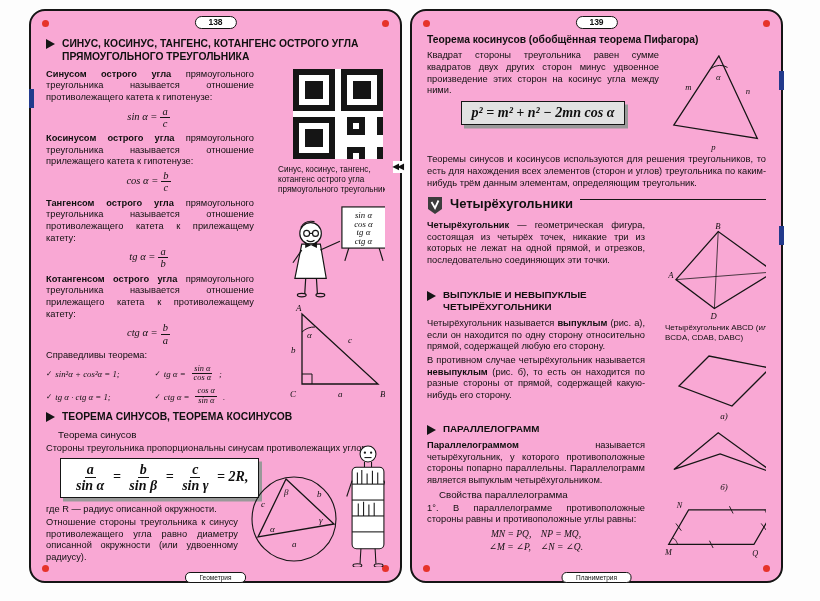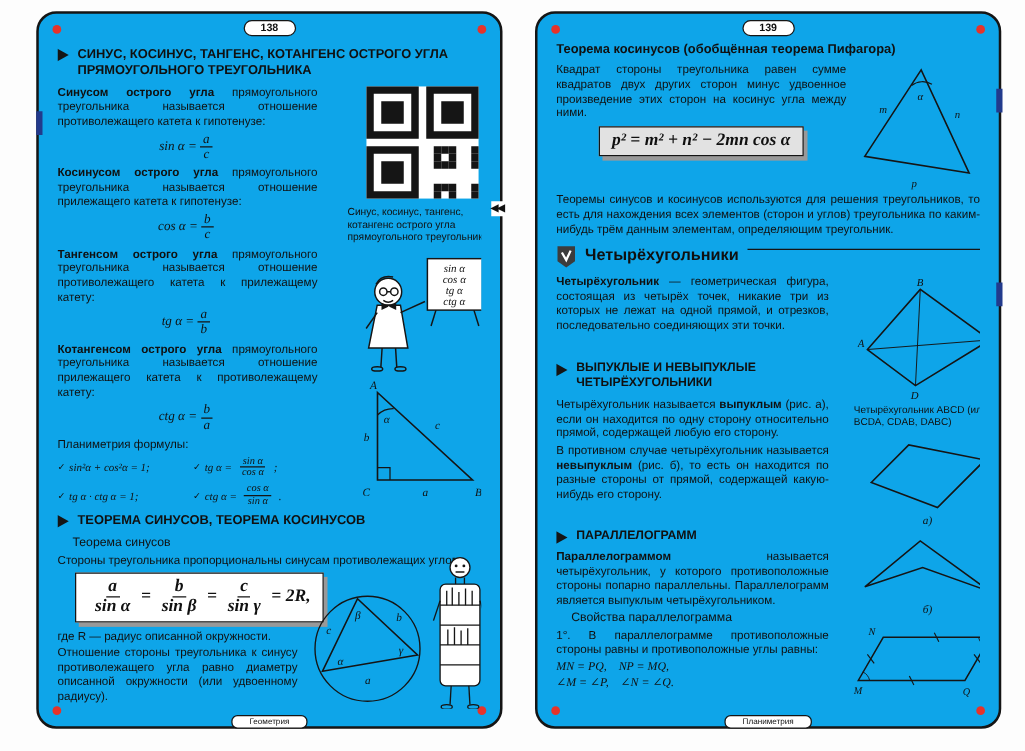--- a/index.html
+++ b/index.html
@@ -1,19 +1,19 @@
 <!DOCTYPE html>
 <html><head>
 <meta charset="utf-8">
 <style>
 *{margin:0;padding:0;box-sizing:border-box}
 body{width:820px;height:601px;background:#fdfdfd;font-family:"Liberation Sans",sans-serif;color:#101010;position:relative;overflow:hidden}
-.page{position:absolute;top:9px;width:373px;height:574px;background:#0ea5e9;border:2.2px solid #151515;border-radius:16px}
+.page{position:absolute;top:9px;width:373px;height:574px;background:#f9a8d4;border:2.2px solid #151515;border-radius:16px}
 .page.left{left:29px}
-.page.right{left:428px}
+.page.right{left:410px}
 .dot{position:absolute;width:7px;height:7px;border-radius:50%;background:#e6332a}
 .dot.tl{top:9px;left:11px}.dot.tr{top:9px;right:11px}.dot.bl{bottom:9px;left:11px}.dot.br{bottom:9px;right:11px}
 .pill{position:absolute;top:5px;left:50%;transform:translateX(-50%);border:1.4px solid #151515;border-radius:8px;background:#fff;font-size:8.5px;font-weight:bold;line-height:11px;padding:0 13px;z-index:3}
 .footer-tab{position:absolute;bottom:-2.2px;left:50%;transform:translateX(-50%);border:1.4px solid #151515;border-radius:5px;background:#fff;font-size:6.5px;line-height:9px;padding:0 14px;white-space:nowrap;z-index:3}
 .btab{position:absolute;width:5px;height:19px;background:#223a8c;z-index:3}
 .rewind{position:absolute;right:-3px;top:150px;background:#fff;font-size:8px;font-weight:bold;letter-spacing:-1px;line-height:10px;padding:1px 0;z-index:3}
 .content{position:absolute;left:15px;right:15px;top:22px;bottom:14px;overflow:hidden}
 .sec{display:flex;gap:7px;font-weight:bold;font-size:10.3px;line-height:1.3;margin:4px 0 5px;align-items:flex-start}
 .sec.small{font-size:9.8px;margin:22px 0 4px}
 .tri{width:0;height:0;border-left:9px solid #151515;border-top:5.5px solid transparent;border-bottom:5.5px solid transparent;flex:none;margin-top:2px}
@@ -46,21 +46,21 @@
 .figlabel{font-size:9px;font-style:italic;font-family:"Liberation Serif","DejaVu Serif",serif;text-align:center;margin:1px 0 6px}
 .chapter{display:flex;gap:7px;margin:7px 0 5px}
 .chapter-title{font-weight:bold;font-size:13px}
 .chapter .rule{flex:1;height:0;border-top:1.1px solid #151515;margin-top:3px}
 .rp-heading{font-weight:bold;font-size:10.3px;line-height:1.3;margin-bottom:4px}
 .row1{display:flex;gap:10px}
 .r1l{width:232px;flex:none}
 .cols2{display:flex;gap:20px}
 .c2l{width:218px;flex:none}
 .c2r{flex:1;display:flex;flex-direction:column;align-items:center}
-.eqs{text-align:left;font-family:"Liberation Serif","DejaVu Serif",serif;font-style:italic;font-size:9.5px;line-height:1.4;margin-top:2px}
+.eqs{text-align:center;font-family:"Liberation Serif","DejaVu Serif",serif;font-style:italic;font-size:9.5px;line-height:1.4;margin-top:2px}
 .prof{margin:4px 0 2px}
 </style>
 </head>
 <body>
 
 <div class="page left">
   <span class="dot tl"></span>
   <span class="dot tr"></span>
   <span class="dot bl"></span>
   <span class="dot br"></span>
@@ -97,21 +97,21 @@
                 <span class="fd">b</span>
               </span></div>
         </div>
         <div>
           <p class="para"><b class="lead">Котангенсом острого угла</b><span> прямоугольного треугольника называется отношение прилежащего катета к противолежащему катету:</span></p>
           <div class="fline"><span>ctg α =</span><span class="frac">
                 <span class="fn">b</span>
                 <span class="fd">a</span>
               </span></div>
         </div>
-        <p class="para">Планиметрия формулы:</p>
+        <p class="para">Справедливы теорема:</p>
         <div class="idgrid">
           <div class="ident">
               <span class="check">✓</span>
               <span>sin²α + cos²α = 1;</span>
             </div>
           <div class="ident">
               <span class="check">✓</span>
               <span>tg α =</span>
               <span class="frac idfrac">
                 <span class="fn">sin α</span>

